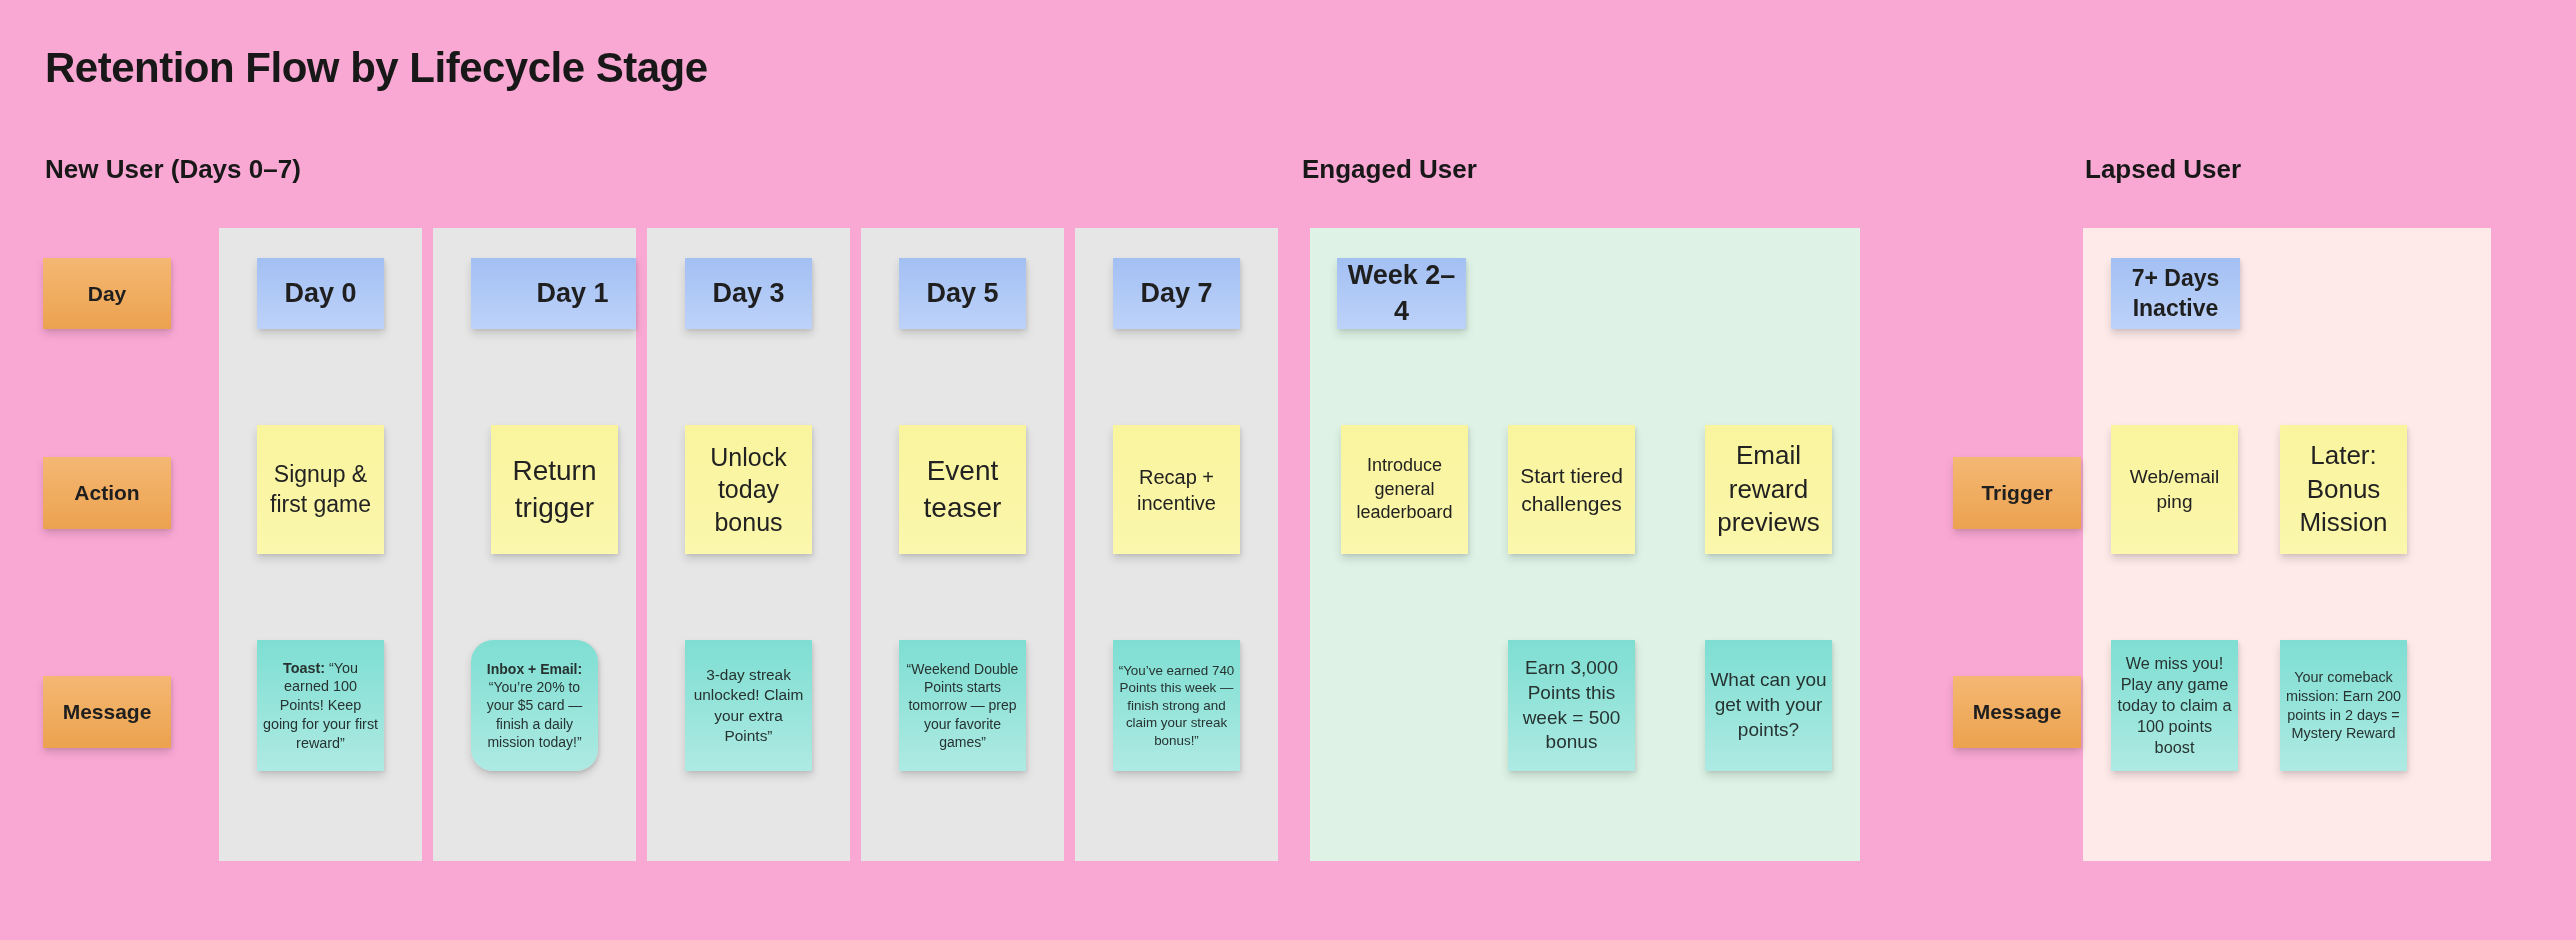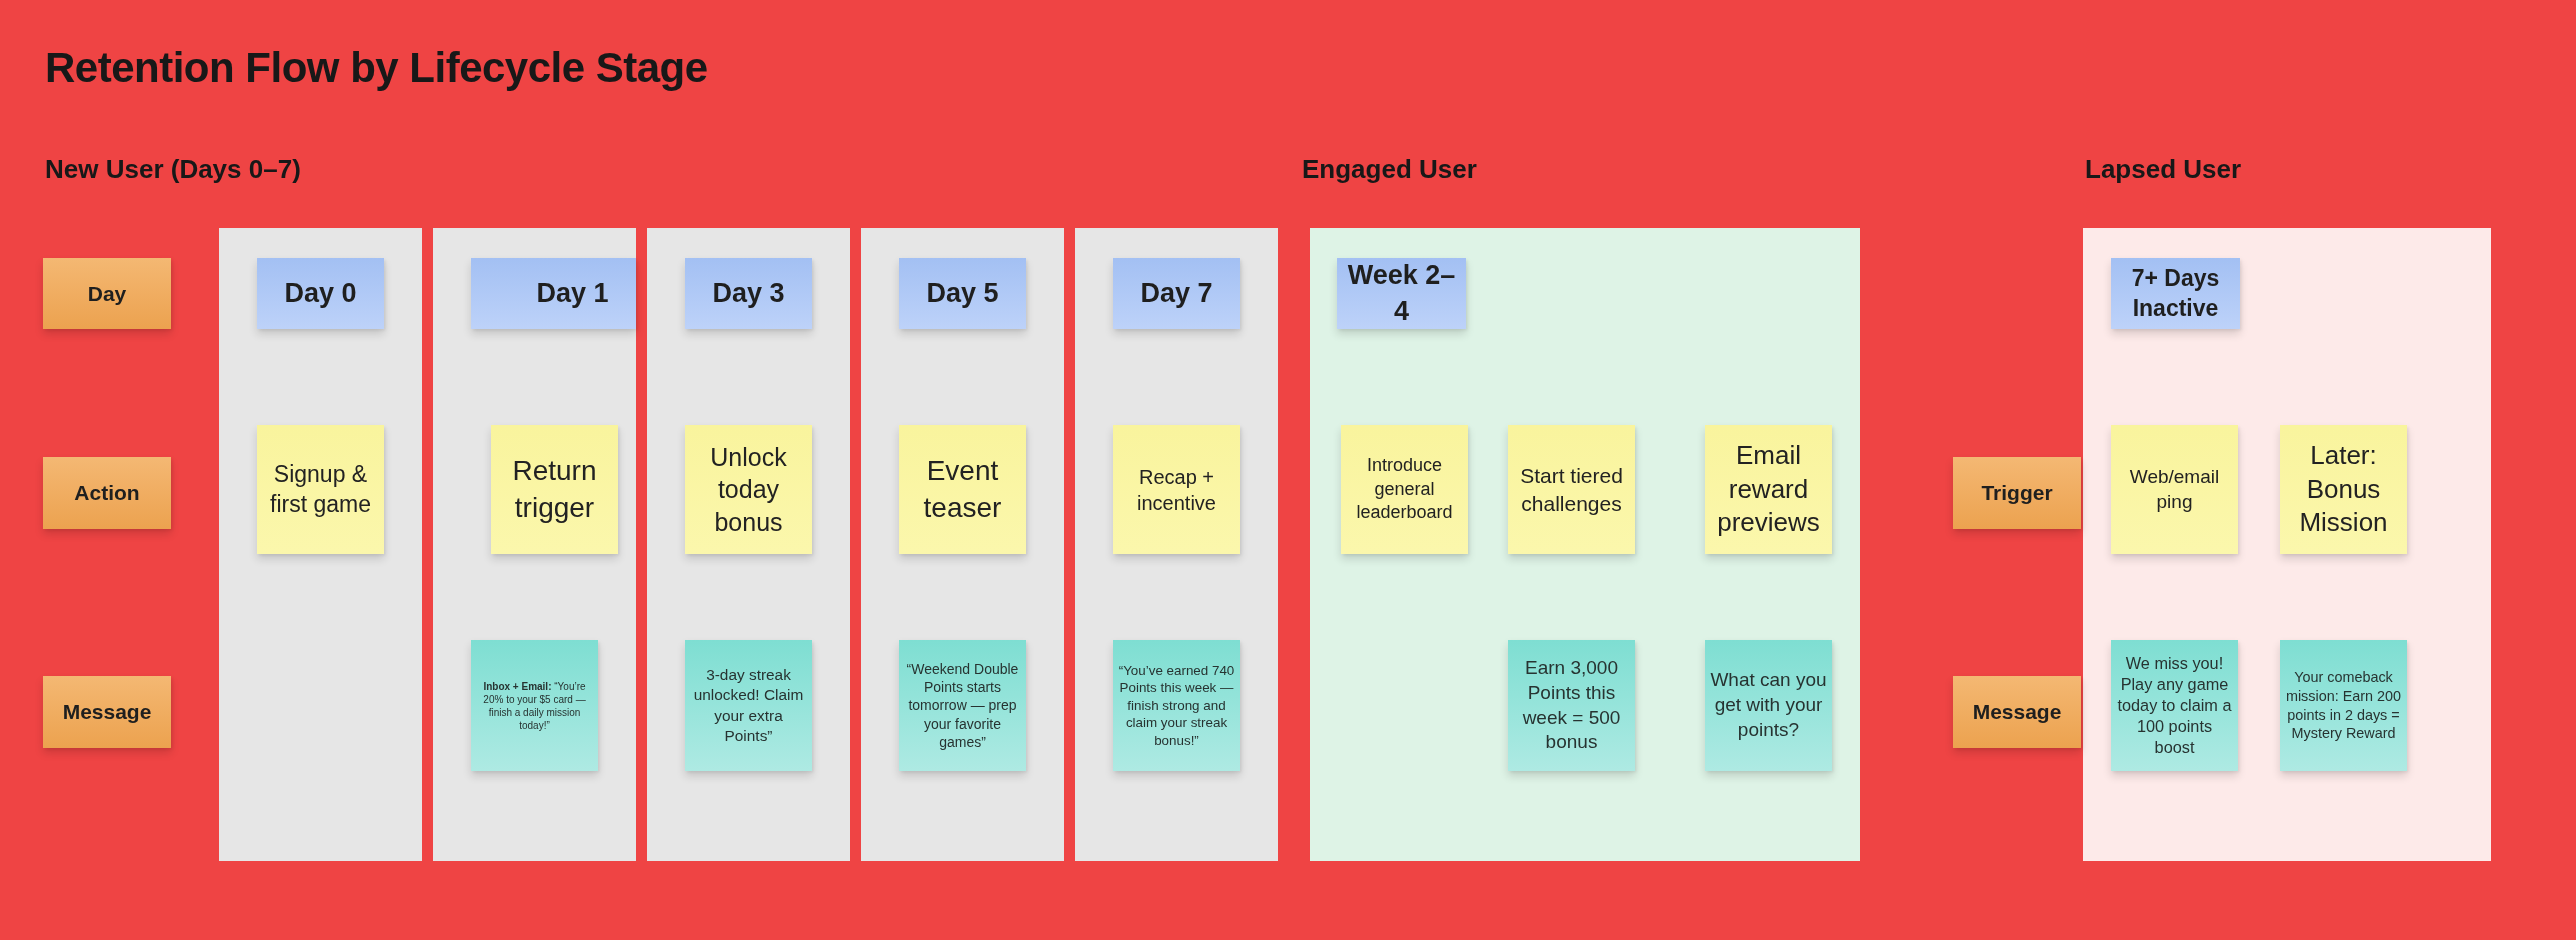--- a/index.html
+++ b/index.html
@@ -1,17 +1,17 @@
 <!DOCTYPE html>
 <html><head>
 <meta charset="utf-8">
 <style>
   html,body{margin:0;padding:0;background:#ffffff;}
   .board{
-    position:relative;width:2576px;height:941px;background:#ef4444;
+    position:relative;width:2576px;height:941px;background:#f9a8d4;
     font-family:"Liberation Sans","DejaVu Sans",sans-serif;color:#1c1c1c;overflow:hidden;
   }
   .abs{position:absolute;}
   .title{font-size:42px;font-weight:700;letter-spacing:-0.5px;color:#181818;}
   .section-header{font-size:26px;font-weight:700;color:#181818;}
   .panel{position:absolute;top:228px;height:633px;}
   .col{background:#e6e6e6;width:203px;}
   .panel-green{background:#def3e6;}
   .panel-pink{background:#fdeae9;}
   .sticky{
@@ -84,21 +84,24 @@
   <div class="sticky y w132 row-action" style="left:685px;font-size:25px;">
       <span class="txt">Unlock today bonus</span>
     </div>
   <div class="sticky y w132 row-action" style="left:899px;font-size:28px;">
       <span class="txt">Event teaser</span>
     </div>
   <div class="sticky y w132 row-action" style="left:1113px;font-size:20px;">
       <span class="txt">Recap + incentive</span>
     </div>
 
-  <div class="sticky t w132 row-msg" style="left:471px;font-size:10px;">
+  <div class="sticky t w132 row-msg" style="left:257px;font-size:14.4px;">
+    <span class="txt"><b>Toast:</b><span> “You earned 100 Points! Keep going for your first reward”</span></span>
+  </div>
+  <div class="sticky t w132 row-msg" style="left:471px;font-size:14px;border-radius:22px;">
     <span class="txt"><b>Inbox + Email:</b><span> “You’re 20% to your $5 card — finish a daily mission today!”</span></span>
   </div>
   <div class="sticky t w132 row-msg" style="left:685px;font-size:15.4px;">
     <span class="txt">3-day streak unlocked! Claim your extra Points”</span>
   </div>
   <div class="sticky t w132 row-msg" style="left:899px;font-size:14px;">
     <span class="txt">“Weekend Double Points starts tomorrow — prep your favorite games”</span>
   </div>
   <div class="sticky t w132 row-msg" style="left:1113px;font-size:13.4px;">
     <span class="txt">“You’ve earned 740 Points this week — finish strong and claim your streak bonus!”</span>

